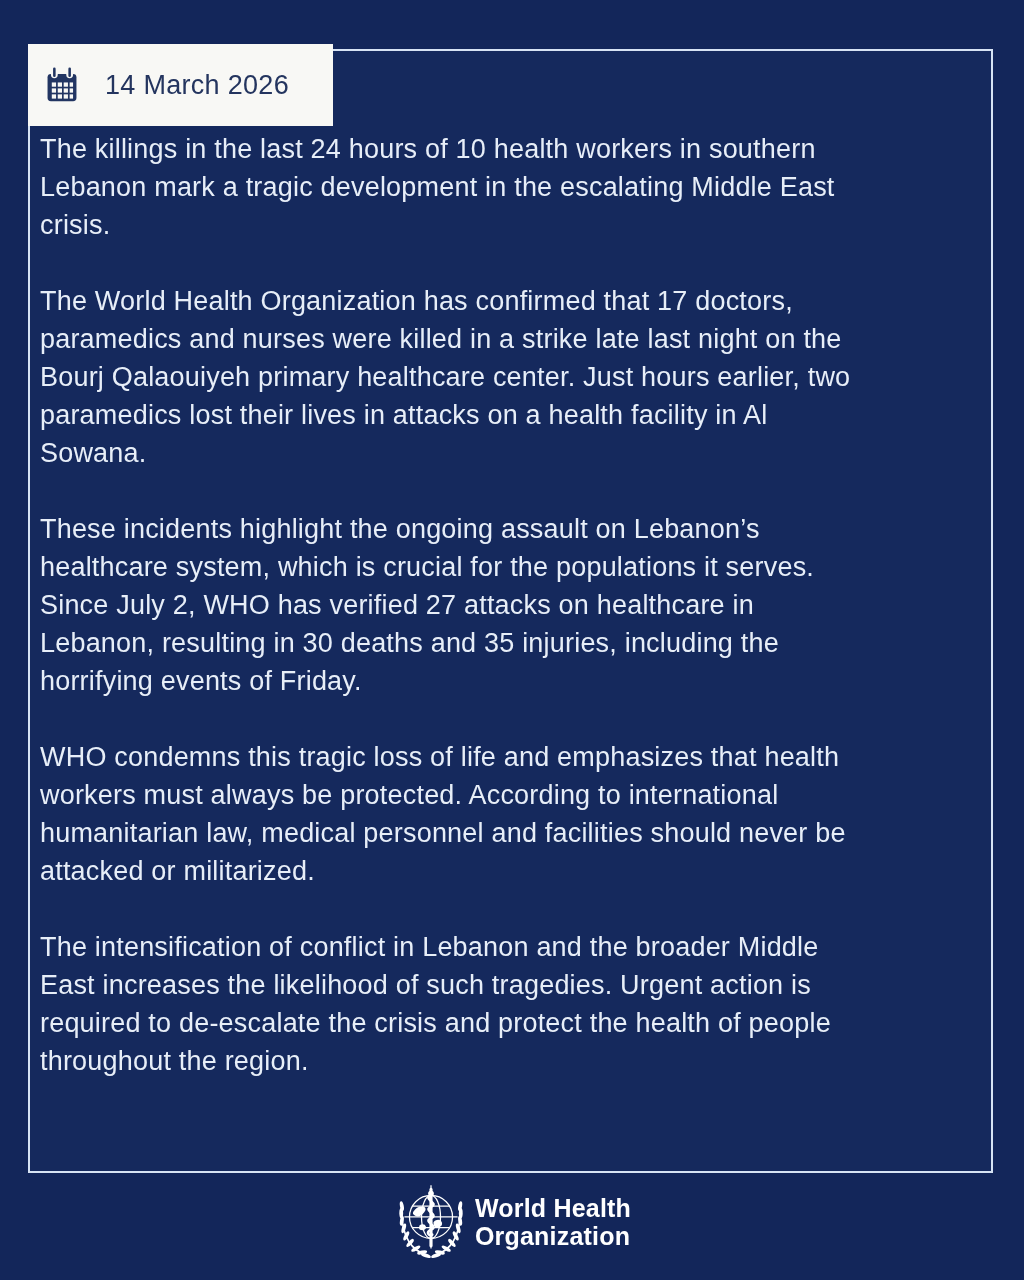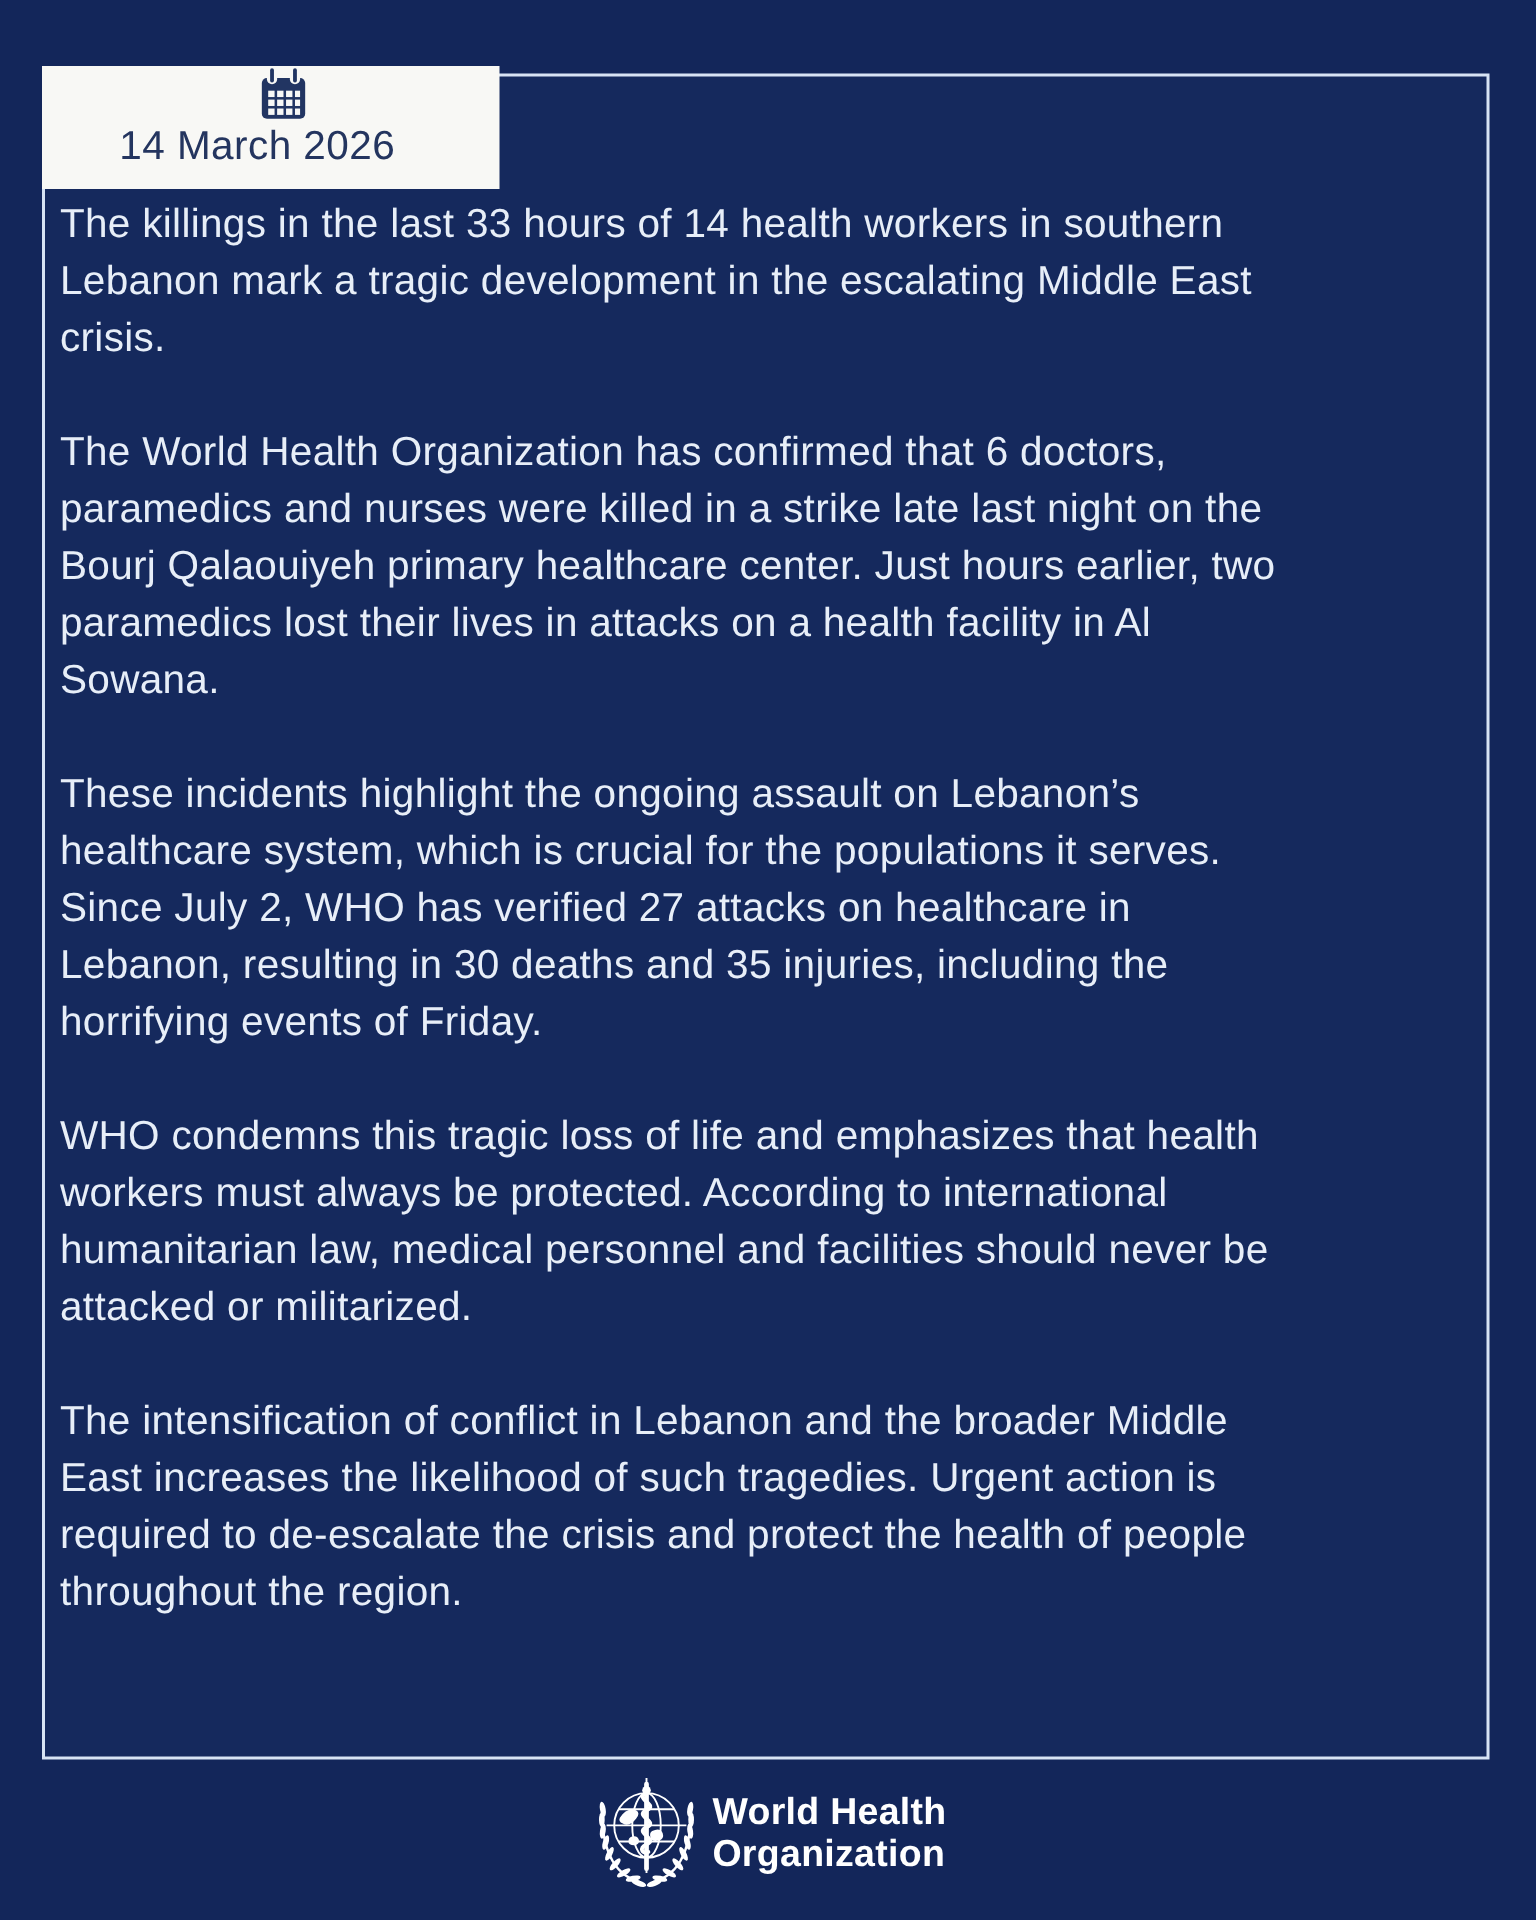--- a/index.html
+++ b/index.html
@@ -19,21 +19,20 @@
     background: #15295d;
   }
   .date-badge {
     position: absolute;
     left: 28px; top: 44px;
     width: 305px; height: 82px;
     background: #f8f8f5;
     display: flex;
     align-items: center;
     z-index: 2;
-    flex-direction: column;
   }
   .date-badge .cal-icon {
     width: 34px; height: 38px;
     margin-left: 17px;
     flex: 0 0 auto;
   }
   .date-badge .date-text {
     flex: 1;
     text-align: center;
     font-size: 27px;
@@ -98,24 +97,24 @@
       <rect x="8" y="33" width="5" height="5"></rect>
         <rect x="15" y="33" width="5" height="5"></rect>
         <rect x="22" y="33" width="5" height="5"></rect>
         <rect x="29" y="33" width="4" height="5"></rect>
     </g>
   </svg>
   <span class="date-text">14 March 2026</span>
 </div>
 
 <div class="body-text">
-  <p>The killings in the last 33 hours of 14 health workers in southern
+  <p>The killings in the last 24 hours of 10 health workers in southern
 Lebanon mark a tragic development in the escalating Middle East
 crisis.</p>
-  <p>The World Health Organization has confirmed that 6 doctors,
+  <p>The World Health Organization has confirmed that 17 doctors,
 paramedics and nurses were killed in a strike late last night on the
 Bourj Qalaouiyeh primary healthcare center. Just hours earlier, two
 paramedics lost their lives in attacks on a health facility in Al
 Sowana.</p>
   <p>These incidents highlight the ongoing assault on Lebanon’s
 healthcare system, which is crucial for the populations it serves.
 Since July 2, WHO has verified 27 attacks on healthcare in
 Lebanon, resulting in 30 deaths and 35 injuries, including the
 horrifying events of Friday.</p>
   <p>WHO condemns this tragic loss of life and emphasizes that health

